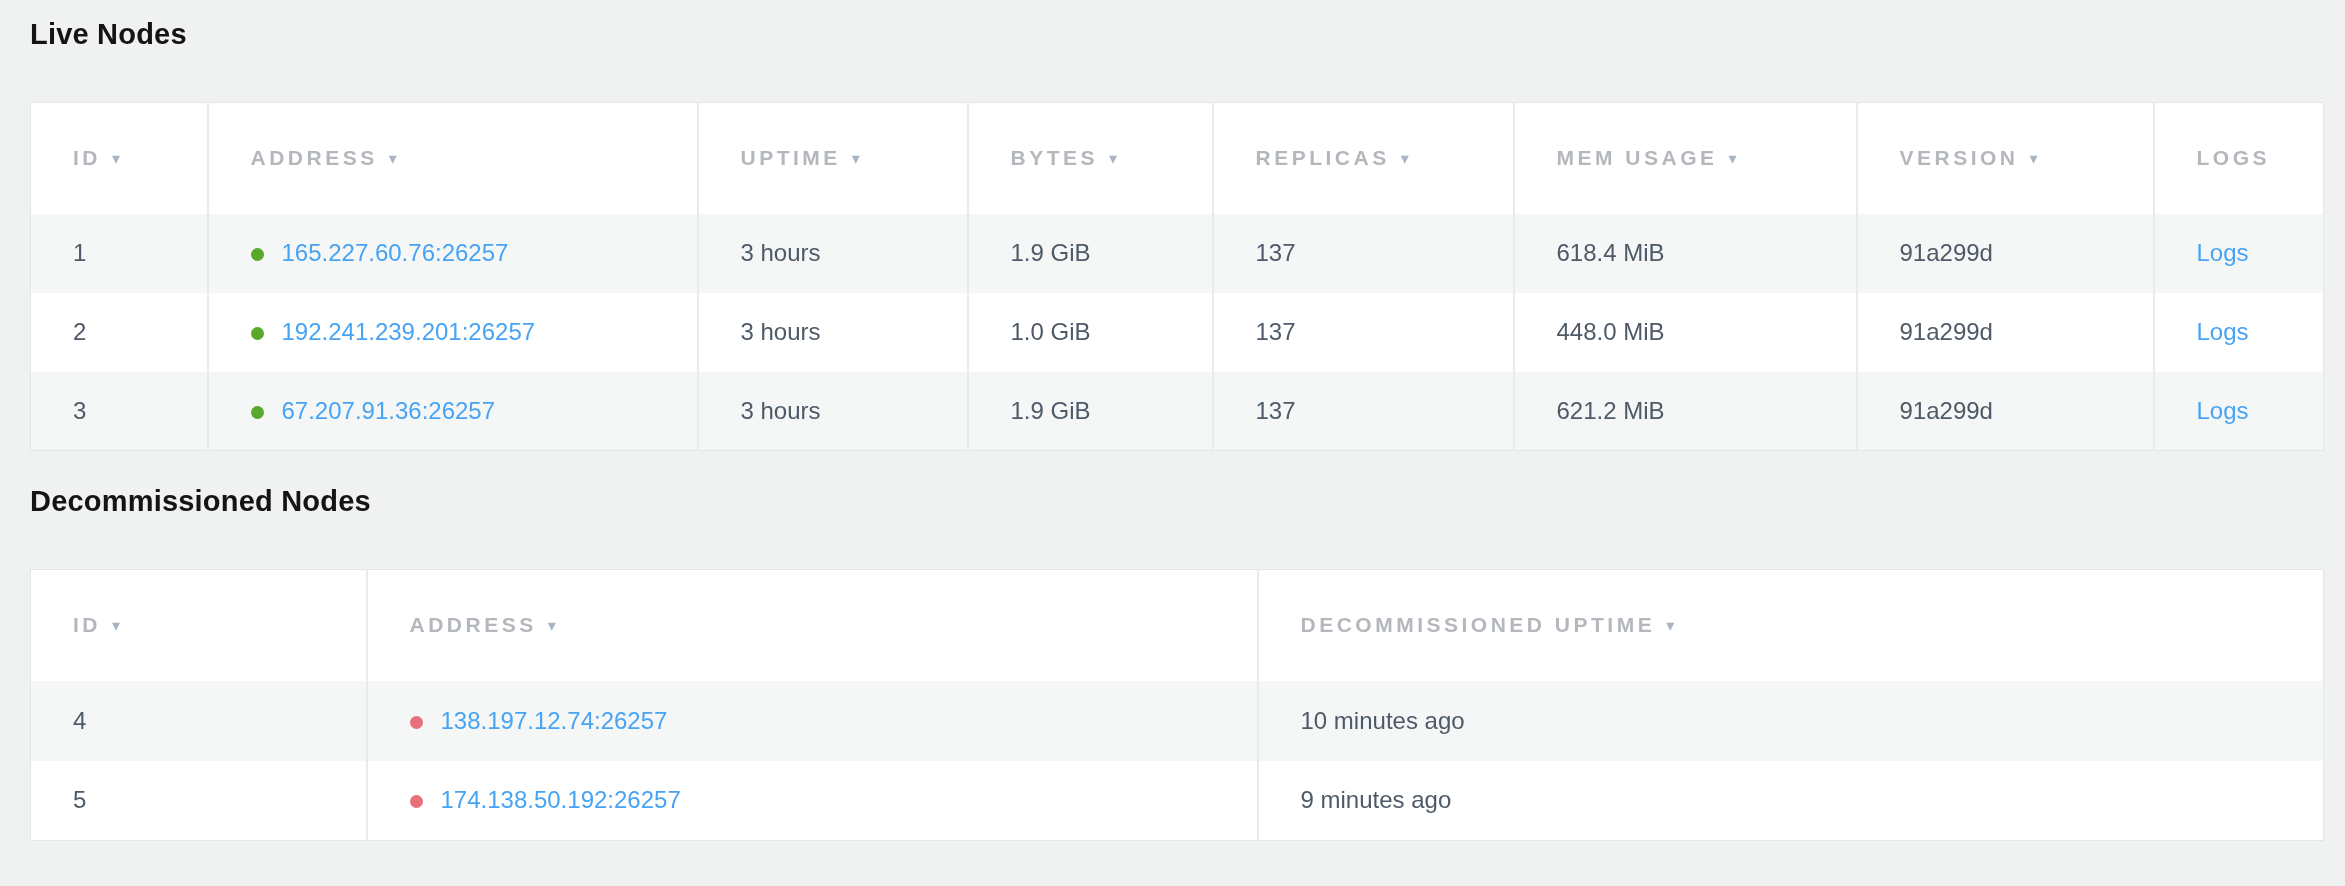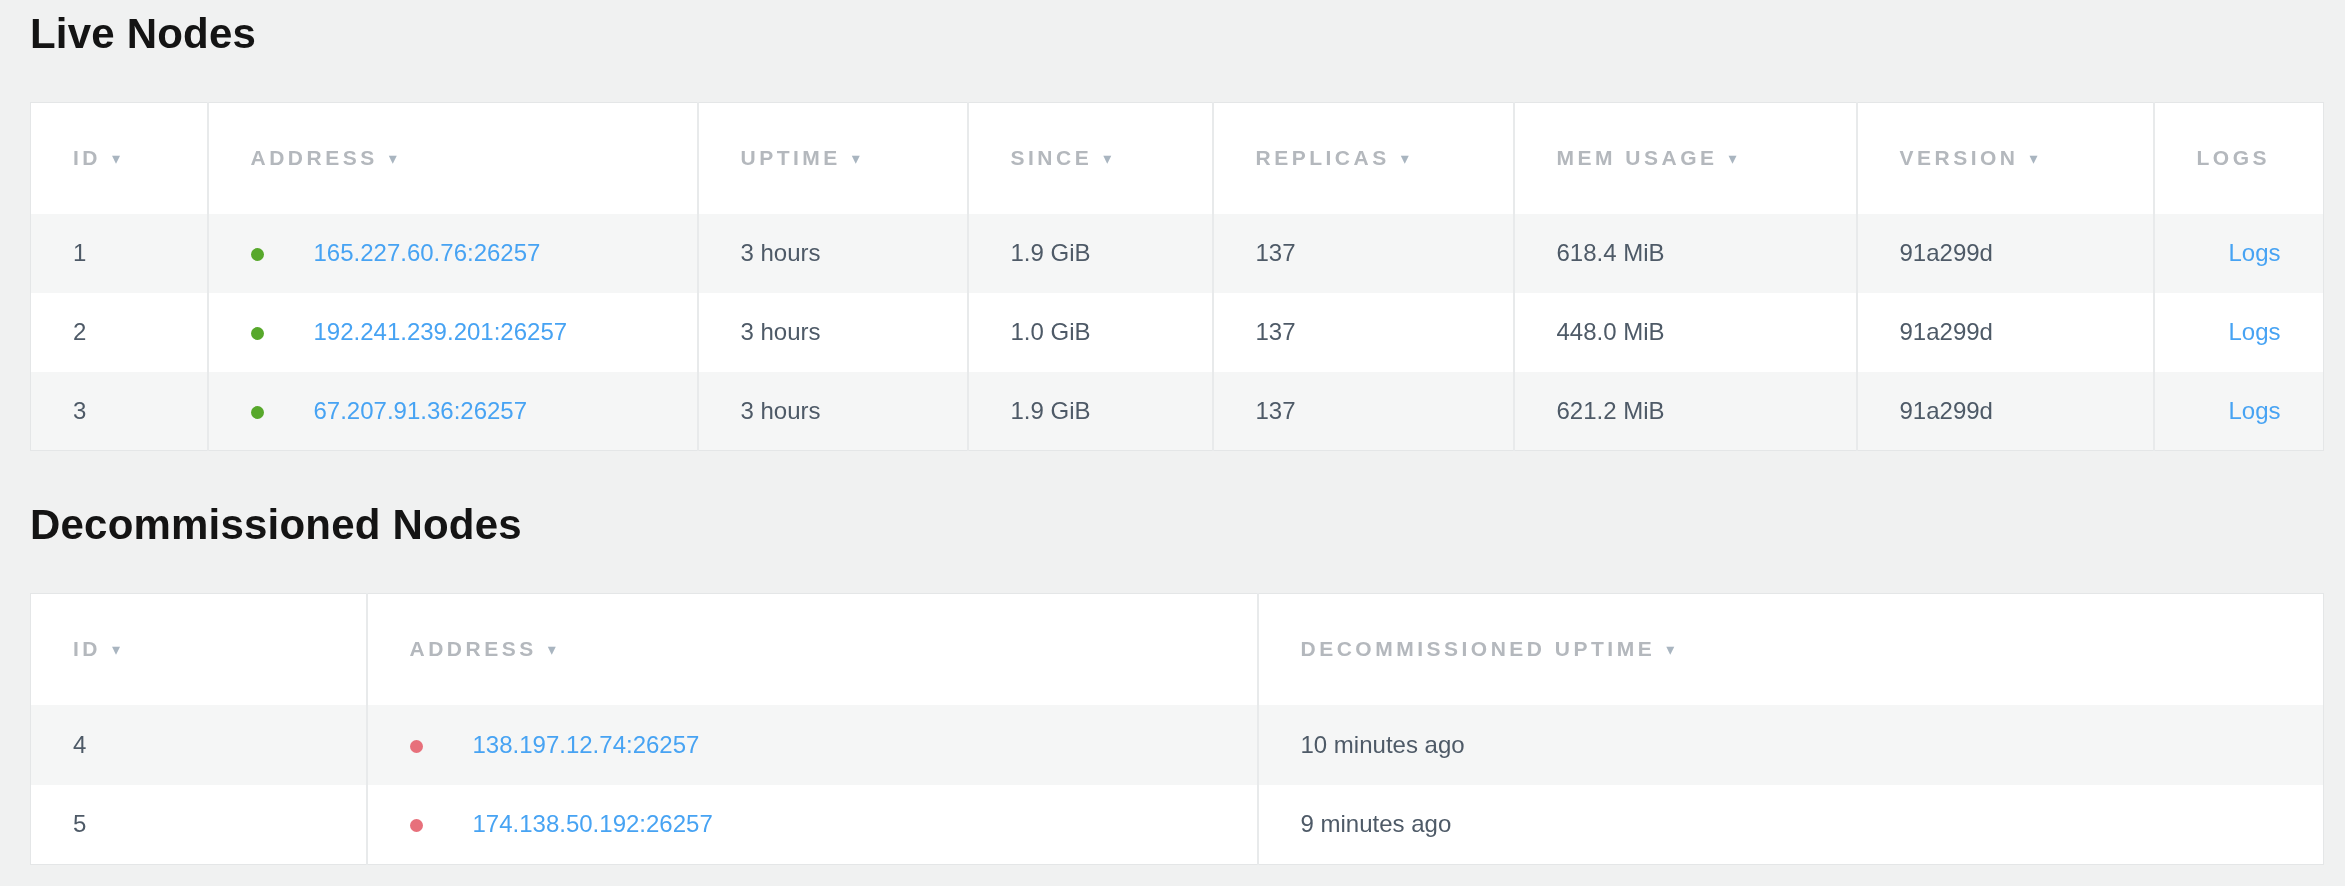--- a/index.html
+++ b/index.html
@@ -8,28 +8,28 @@
     width: 2345px;
     height: 886px;
     background: #f0f1f1;
     font-family: "Liberation Sans", "DejaVu Sans", sans-serif;
     overflow: hidden;
   }
   .page { padding: 0 22px 0 30px; }
 
   .section-title {
     margin: 0;
-    font-size: 42px;
+    font-size: 29px;
     line-height: 48px;
     font-weight: 700;
     color: #141414;
     letter-spacing: 0.2px;
   }
   #live-title { margin-top: 10px; margin-bottom: 44px; }
-  #decommissioned-title { margin-top: 50px; margin-bottom: 44px; }
+  #decommissioned-title { margin-top: 26px; margin-bottom: 44px; }
 
   table.nodes {
     width: 2293px;
     table-layout: fixed;
     border-collapse: collapse;
     background: #3b82f6;
     border: 1px solid #e4e6e7;
   }
   table.nodes th, table.nodes td {
     border-left: 2px solid #e8eaeb;
@@ -76,21 +76,20 @@
     margin-right: 18px;
     vertical-align: middle;
   }
   .dot.live { background: #57a82b; }
   .dot.decommissioned { background: #e7707b; }
 
   a.table-link {
     color: #47a3f3;
     text-decoration: none;
     cursor: pointer;
-    margin-left: 32px;
   }
 </style>
 </head>
 <body>
 
 <div class="page">
 
   <section>
     <h2 class="section-title" id="live-title">Live Nodes</h2>
 
@@ -110,21 +109,21 @@
           <th class="sortable">
             <span>ID</span><span class="sort-arrow">▾</span>
           </th>
           <th class="sortable">
             <span>ADDRESS</span><span class="sort-arrow">▾</span>
           </th>
           <th class="sortable">
             <span>UPTIME</span><span class="sort-arrow">▾</span>
           </th>
           <th class="sortable">
-            <span>SINCE</span><span class="sort-arrow">▾</span>
+            <span>BYTES</span><span class="sort-arrow">▾</span>
           </th>
           <th class="sortable">
             <span>REPLICAS</span><span class="sort-arrow">▾</span>
           </th>
           <th class="sortable">
             <span>MEM USAGE</span><span class="sort-arrow">▾</span>
           </th>
           <th class="sortable">
             <span>VERSION</span><span class="sort-arrow">▾</span>
           </th>

